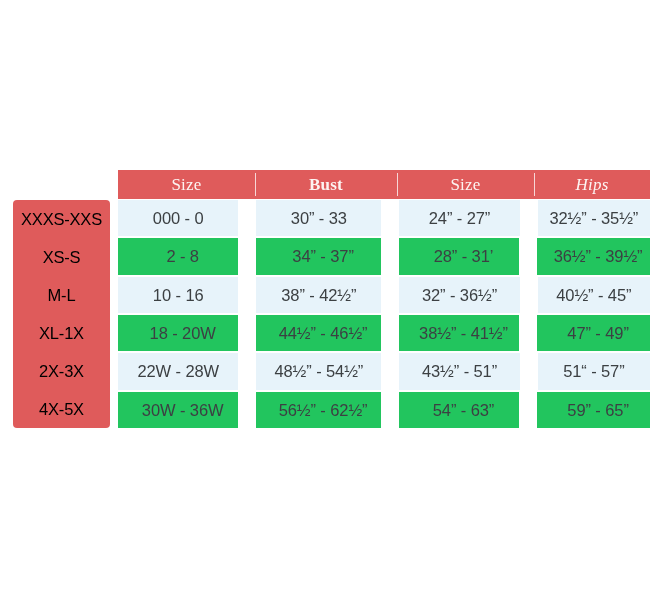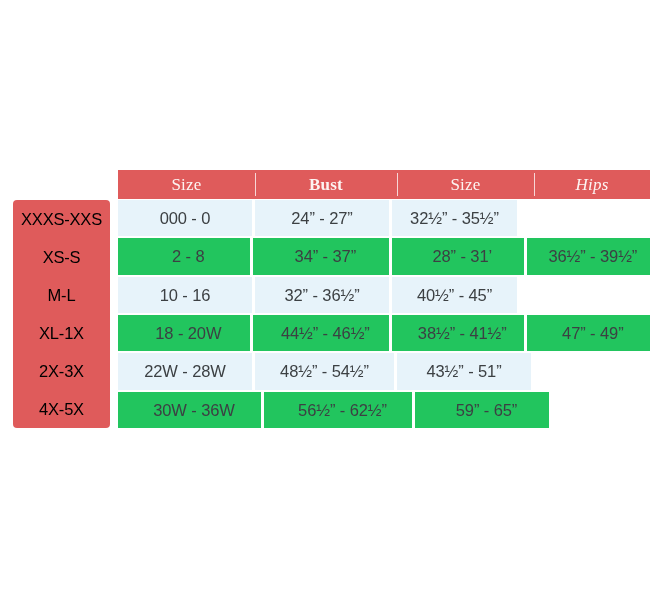--- a/index.html
+++ b/index.html
@@ -113,21 +113,21 @@
 
   .data-cell {
     display: flex;
     align-items: center;
     justify-content: center;
     color: #3c4043;
     font-size: 16.5px;
     line-height: 1;
     letter-spacing: -0.1px;
     white-space: nowrap;
-    margin-right: 3px;
+    margin-right: 18px;
   }
   .data-cell:last-child { margin-right: 0; }
 
   .row-a .data-cell { background: #e7f3fa; }
   .row-b .data-cell { background: #22c55e; padding-left: 9px; }
 
   
   .col-0 { width: 134px; }
   .col-1 { width: 139px; }
   .col-2 { width: 134px; }
@@ -160,52 +160,56 @@
         <div class="head-cell col-0">Size</div>
         <div class="head-cell col-1">Bust</div>
         <div class="head-cell col-2">Size</div>
         <div class="head-cell col-3">Hips</div>
       </div>
 
       <div class="body-rows">
 
         <div class="data-row row-a">
           <div class="data-cell col-0">000 - 0</div>
+          <div class="data-cell col-1">30” - 33</div>
           <div class="data-cell col-2">24” - 27”</div>
           <div class="data-cell col-3">32½” - 35½”</div>
         </div>
 
         <div class="data-row row-b">
           <div class="data-cell col-0">2 - 8</div>
           <div class="data-cell col-1">34” - 37”</div>
           <div class="data-cell col-2">28” - 31’</div>
           <div class="data-cell col-3">36½” - 39½”</div>
         </div>
 
         <div class="data-row row-a">
           <div class="data-cell col-0">10 - 16</div>
+          <div class="data-cell col-1">38” - 42½”</div>
           <div class="data-cell col-2">32” - 36½”</div>
           <div class="data-cell col-3">40½” - 45”</div>
         </div>
 
         <div class="data-row row-b">
           <div class="data-cell col-0">18 - 20W</div>
           <div class="data-cell col-1">44½” - 46½”</div>
           <div class="data-cell col-2">38½” - 41½”</div>
           <div class="data-cell col-3">47” - 49”</div>
         </div>
 
         <div class="data-row row-a">
           <div class="data-cell col-0">22W - 28W</div>
           <div class="data-cell col-1">48½” - 54½”</div>
           <div class="data-cell col-2">43½” - 51”</div>
+          <div class="data-cell col-3">51“ - 57”</div>
         </div>
 
         <div class="data-row row-b">
           <div class="data-cell col-0">30W - 36W</div>
           <div class="data-cell col-1">56½” - 62½”</div>
+          <div class="data-cell col-2">54” - 63”</div>
           <div class="data-cell col-3">59” - 65”</div>
         </div>
 
       </div>
     </div>
   </div>
 </div>
 
 </body></html>

